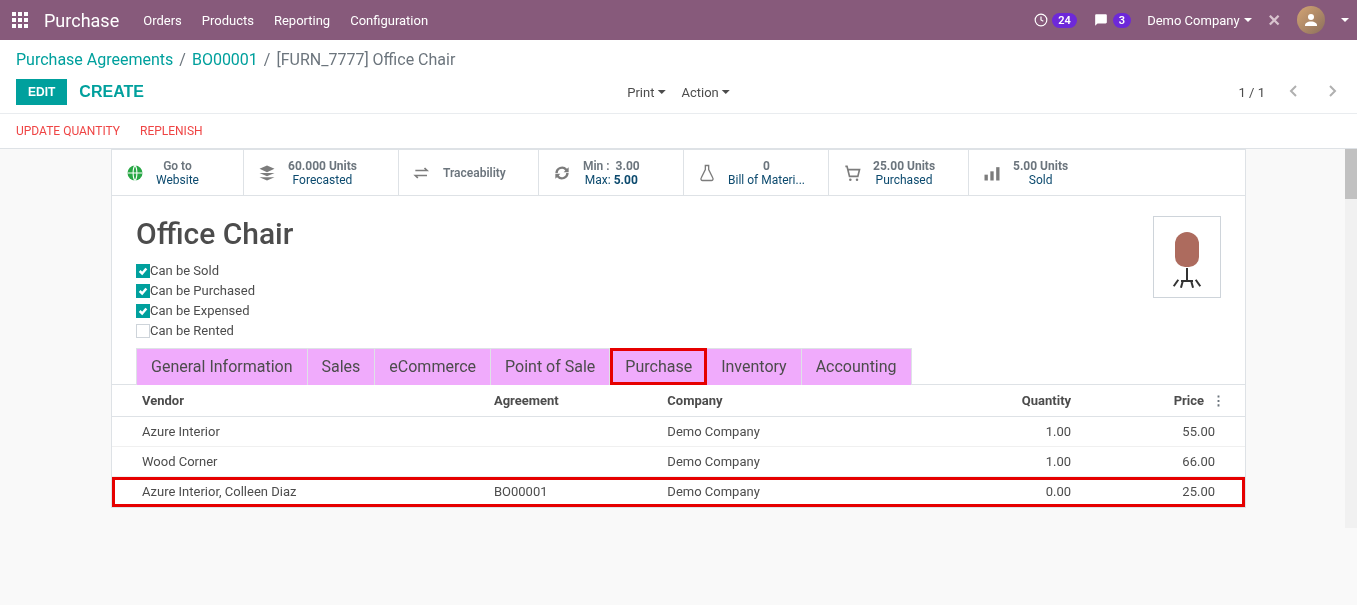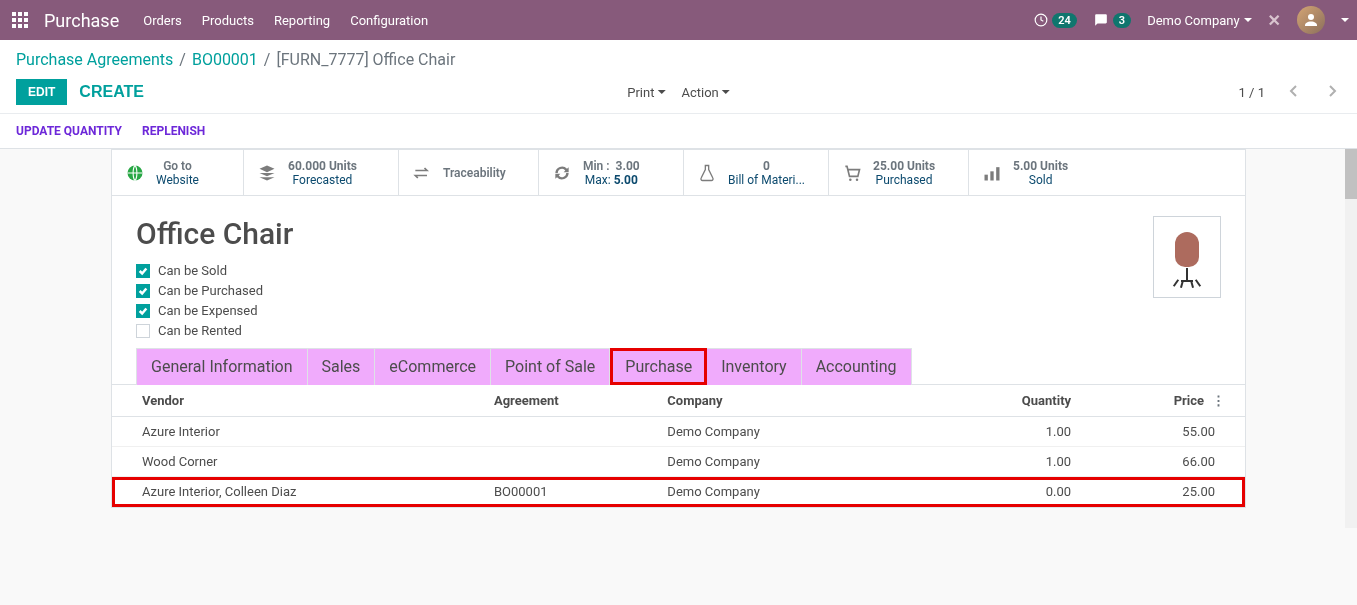--- a/index.html
+++ b/index.html
@@ -7,21 +7,21 @@
 
 
 .navbar { background: #875a7b; height: 40px; display: flex; align-items: center; padding: 0 8px; color: #fff; }
 .navbar .apps-icon { width: 24px; height: 24px; display: flex; align-items: center; justify-content: center; cursor: pointer; margin-right: 12px; }
 .navbar .apps-icon svg { fill: #fff; }
 .navbar .brand { font-size: 18px; font-weight: 400; margin-right: 24px; }
 .navbar .nav-menu { display: flex; gap: 20px; flex: 1; }
 .navbar .nav-item { font-size: 13px; cursor: pointer; color: #fff; }
 .navbar .right { display: flex; align-items: center; gap: 16px; }
 .navbar .badge-wrap { display: flex; align-items: center; gap: 4px; cursor: pointer; position: relative; }
-.navbar .badge-wrap .badge { background:#0f766e; color:#fff; font-size:11px; padding:1px 6px; border-radius:8px; font-weight:600; }
+.navbar .badge-wrap .badge { background:#6d28d9; color:#fff; font-size:11px; padding:1px 6px; border-radius:8px; font-weight:600; }
 .navbar .company { display:flex; align-items:center; gap:4px; cursor:pointer; font-size:13px; }
 .navbar .close-icon { color:#d8c3ce; font-size:16px; cursor:pointer; font-weight:bold; }
 .navbar .avatar { width:28px; height:28px; border-radius:50%; background: linear-gradient(135deg,#d4a574 0%,#8b6f5c 100%); cursor:pointer; display:flex; align-items:center; justify-content:center; }
 .navbar .avatar svg{fill:#fff;}
 
 
 .control-bar { background:#fff; padding: 10px 16px 0 16px; border-bottom:1px solid #e9ecef;}
 .breadcrumb { display:flex; align-items:center; gap:6px; font-size:16px; margin-bottom:10px; }
 .breadcrumb .crumb-link { color:#00a09d; cursor:pointer; }
 .breadcrumb .sep { color:#6c757d; }
@@ -33,21 +33,21 @@
 .btn-link { color:#00a09d; background:none; border:none; font-size:16px; font-weight:600; cursor:pointer; }
 .control-row .center { display:flex; gap:16px; position:absolute; left:50%; transform:translateX(-50%);}
 .dd { display:flex; align-items:center; gap:3px; cursor:pointer; font-size:13px; color:#4c4c4c;}
 .control-row .right { display:flex; align-items:center; gap:20px;}
 .pager-count { font-size:13px; color:#4c4c4c;}
 .pager-arrow { color:#b0b0b0; cursor:pointer; padding:4px;}
 .pager-arrow svg{stroke:#b0b0b0;}
 
 
 .action-links { background:#fff; border-bottom:1px solid #dee2e6; padding:10px 16px; display:flex; gap:20px;}
-.action-links .link { color:#6d28d9; font-size:12px; font-weight:700; cursor:pointer;}
+.action-links .link { color:#ef4444; font-size:12px; font-weight:400; cursor:pointer;}
 
 
 .sheet-wrap { padding: 0 8px 20px 8px; position:relative;}
 .sheet { background:#fff; max-width:1135px; margin: 0 auto; border:1px solid #dee2e6; position:relative;}
 .scrollbar-visualizer { position:absolute; right:0; top:0; bottom:0; width:12px; background:#f1f1f1;}
 .scrollbar-thumb { background:#c1c1c1; width:12px; height:50px;}
 
 
 .stats { display:flex; border-bottom:1px solid #dee2e6;text-align:center;}
 .stat-box { border-right:1px solid #dee2e6; padding:8px 12px; display:flex; align-items:center; gap:10px; cursor:pointer; min-height:45px;}
@@ -55,21 +55,21 @@
 .stat-icon { color:#7c7c7c; width:22px; height:22px; display:flex; align-items:center; justify-content:center;}
 .stat-icon svg { fill:#7c7c7c;}
 .stat-text .line1 { font-size:12px; color:#6c757d; font-weight:600; white-space:nowrap; display:block;}
 .stat-text .line2 { font-size:12px; color:#0c4a6e; white-space:nowrap; display:block;}
 .stat-text .line1.strong { font-weight:700;}
 
 
 .title-area { padding:20px 24px 10px 24px; display:flex; justify-content:space-between; align-items:flex-start;}
 .title-left h1 { font-size:30px; color:#4c4c4c; font-weight:500; margin-bottom:12px;}
 .attrs { display:flex; flex-direction:column; gap:5px;}
-.attr { display:flex; align-items:center; gap:8px; font-size:13px;}
+.attr { display:flex; align-items:center; gap:0; font-size:13px;}
 .checkbox { width:14px; height:14px; border:1px solid #00a09d; background:#00a09d; display:flex; align-items:center; justify-content:center;}
 .checkbox.unchecked { background:#fff; border:1px solid #ced4da;}
 .checkbox svg { stroke:#fff; stroke-width:3;}
 .product-image { width:68px; height:82px; border:1px solid #ced4da; display:flex; align-items:center; justify-content:center; position:relative; background:#fff;}
 .chair-shape { width:40px; height:60px; position:relative;}
 .chair-seat{position:absolute; top:5px; left:8px; width:24px; height:35px; border-radius:12px 12px 10px 10px; background:#ad6b5e;}
 .chair-base{position:absolute; bottom:5px; left:14px; width:12px; height:2px; background:#333;}
 .chair-stem{position:absolute; bottom:7px; left:19px; width:2px; height:12px; background:#333;}
 .chair-leg{position:absolute; bottom:0; background:#333; width:2px; height:8px;}
 .chair-leg.l1{left:8px; transform:rotate(35deg);}

